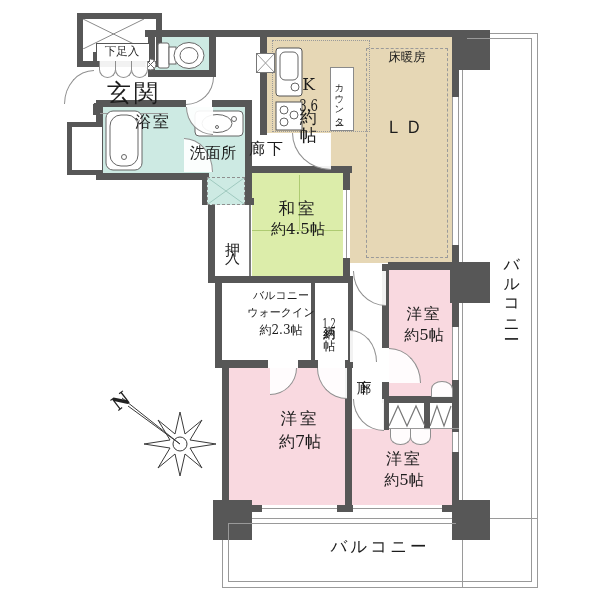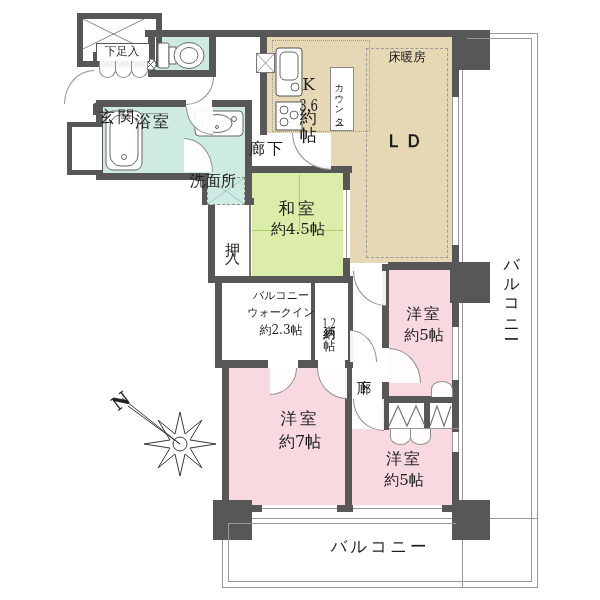--- a/index.html
+++ b/index.html
@@ -218,32 +218,32 @@
     <g stroke="#3a3a3a" fill="none" stroke-width="1">
       <polygon points="72,30 77,52 94,38 82,58 108,62 82,66 94,86 77,72 72,94 67,72 50,86 62,66 36,62 62,58 50,38 67,52"></polygon>
       <line x1="14" y1="16" x2="72" y2="62"></line>
       <line x1="20" y1="24" x2="72" y2="62"></line>
       <circle cx="72" cy="62" r="7"></circle>
     </g>
     <text x="4" y="26" font-size="19" font-weight="bold" fill="#222" transform="rotate(-38 12 19)" font-family="DejaVu Serif, Liberation Serif, serif">N</text>
   </svg>
 
   <div class="lbl" style="left:97px;top:45px;width:50px;font-size:11.5px;">下足入</div>
-  <div class="lbl" style="left:84px;top:80px;width:68px;font-size:16px;letter-spacing:3px;margin-top:28px;">玄関</div>
+  <div class="lbl" style="left:100px;top:80px;width:68px;font-size:24px;letter-spacing:3px;">玄関</div>
   <div class="lbl" style="left:125px;top:113px;width:56px;font-size:16px;letter-spacing:2px;">浴室</div>
-  <div class="lbl" style="left:182px;top:145px;width:62px;font-size:15.5px;margin-top:28px;">洗面所</div>
+  <div class="lbl" style="left:182px;top:145px;width:62px;font-size:15.5px;">洗面所</div>
   <div class="lbl" style="left:246px;top:140px;width:42px;font-size:16px;letter-spacing:2px;">廊下</div>
 
   <div class="lbl v" style="left:299px;top:50px;height:88px;font-size:17px;letter-spacing:1px;">
     <span>K約</span><span class="tcu">3.6</span><span>帖</span>
   </div>
   <div class="lbl v" style="left:334px;top:70px;height:58px;font-size:9.5px;">カウンター</div>
 
   <div class="lbl" style="left:380px;top:50px;width:54px;font-size:12.5px;">床暖房</div>
-  <div class="lbl" style="left:365px;top:131px;width:80px;font-size:18px;letter-spacing:2px;font-weight:bold;">ＬＤ</div>
+  <div class="lbl" style="left:365px;top:117px;width:80px;font-size:18px;letter-spacing:2px;">ＬＤ</div>
 
   <div class="lbl" style="left:268px;top:200px;width:60px;font-size:16.5px;letter-spacing:3px;">和室</div>
   <div class="lbl" style="left:264px;top:221px;width:68px;font-size:15px;">約4.5帖</div>
   <div class="lbl v" style="left:224px;top:206px;height:62px;font-size:15px;letter-spacing:7px;">押入</div>
 
   <div class="lbl" style="left:236px;top:290px;width:90px;font-size:11px;">バルコニー</div>
   <div class="lbl" style="left:236px;top:307px;width:90px;font-size:11px;">ウォークイン</div>
   <div class="lbl" style="left:236px;top:324px;width:90px;font-size:12px;">約2.3帖</div>
 
   <div class="lbl v" style="left:322px;top:287px;height:74px;font-size:12px;">

